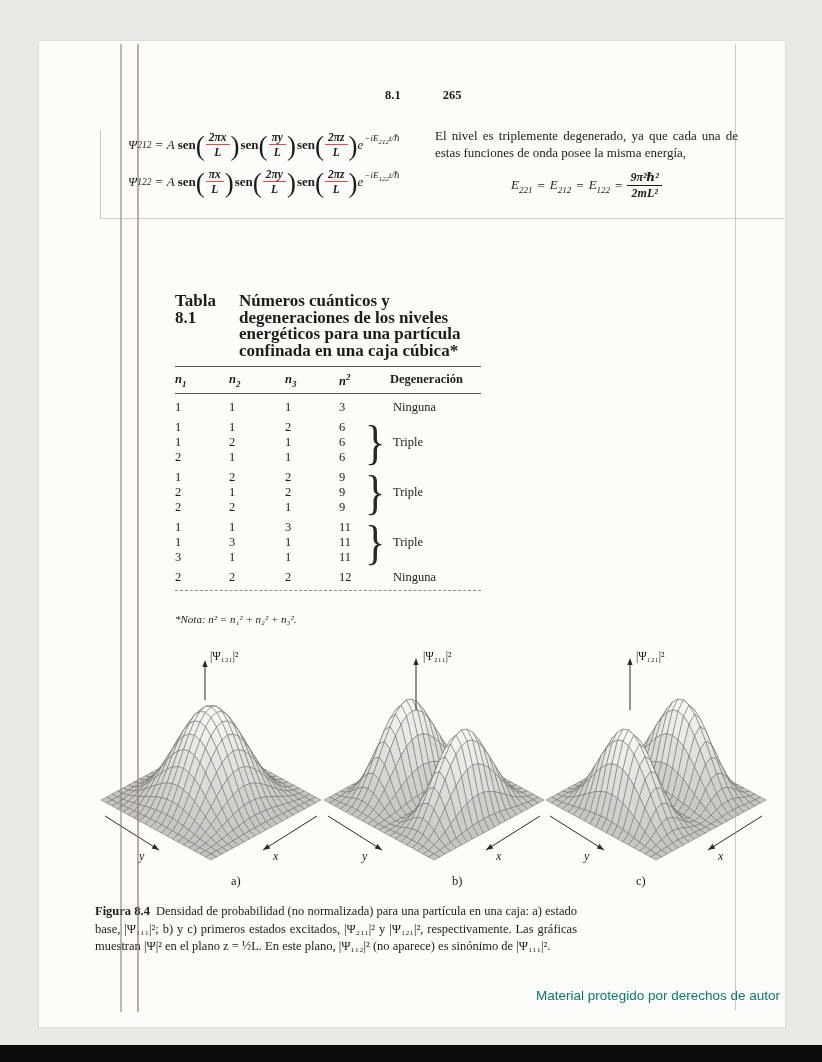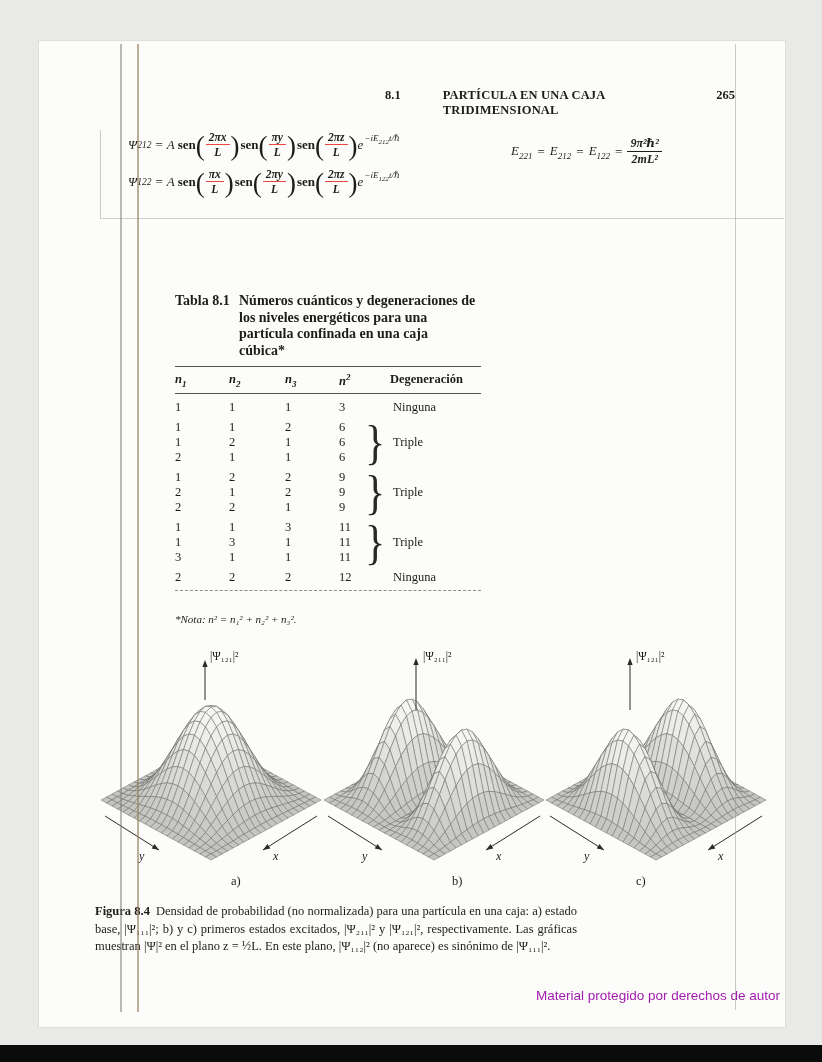--- a/index.html
+++ b/index.html
@@ -43,21 +43,21 @@
   .energy-eq{display:flex;justify-content:center;align-items:center;gap:5px;
              margin-top:10px;font-size:13px;}
   .eterm i{font-style:italic;}
   .eterm sub{font-size:9px;font-style:italic;}
   .efrac{display:inline-flex;flex-direction:column;align-items:center;line-height:1.1;
          font-size:12px;}
   .efrac .num{padding:0 3px 1px;border-bottom:1px solid #1e1c1a;font-style:italic;font-weight:bold;}
   .efrac .den{padding-top:1px;font-style:italic;font-weight:bold;}
   
   .table-block{position:absolute;left:175px;top:293px;width:306px;}
-  .table-title{display:flex;font-weight:bold;font-size:14px;line-height:16.5px;}
+  .table-title{display:flex;font-weight:bold;font-size:17px;line-height:16.5px;}
   .table-title .tlabel{width:64px;flex:none;}
   .table-title .ttext{width:238px;}
   .thead{display:grid;grid-template-columns:54px 56px 54px 51px auto;
          border-top:1.5px solid #55534f;border-bottom:1.5px solid #55534f;
          margin-top:7px;padding:5px 0 4px;font-weight:bold;font-size:12.5px;}
   .thead .hn{font-style:italic;}
   .thead sub{font-size:9px;}
   .thead sup{font-size:9px;}
   #table-body{padding-top:6px;}
   .tgroup{display:grid;grid-template-columns:54px 56px 54px 26px 26px auto;margin-bottom:5px;}
@@ -75,35 +75,34 @@
   .plot svg{position:absolute;left:0;top:0;}
   .plot-label{position:absolute;top:0;font-size:11.5px;white-space:nowrap;}
   .plot-letter{position:absolute;top:224px;font-size:12.5px;}
   
   .caption{position:absolute;left:95px;top:903px;width:482px;font-size:12.5px;
            line-height:17.5px;text-align:justify;}
   .caption b{margin-right:6px;}
   
   .watermark{position:absolute;left:470px;top:988px;width:310px;text-align:right;
              font-family:"Liberation Sans","DejaVu Sans",sans-serif;
-             font-size:13.5px;color:#a21caf;}
+             font-size:13.5px;color:#0f766e;}
   .bottom-bar{position:absolute;left:0;top:1045px;width:822px;height:17px;background:#0b0b0b;}
 </style>
 </head>
 <body>
 
 <div class="canvas">
   <div class="page"></div>
 
   <div class="rule-v"></div>
   <div class="rule-h"></div>
 
   <div class="running-head">
     <span class="sec">8.1</span>
-    <span class="title">PARTÍCULA EN UNA CAJA TRIDIMENSIONAL</span>
     <span class="pnum">265</span>
   </div>
 
   <div class="eq-block">
     <div class="eq-row">
       <span class="var">Ψ</span>
         <sub class="var-sub">212</sub>
       <span class="eqsign">=</span>
       <i class="amp">A</i>
       <span class="fn">sen</span>
@@ -155,20 +154,21 @@
           <span class="num">2πz</span>
           <span class="den">L</span>
         </span>
         <span class="bp">)</span>
       <span class="var">e</span>
         <span class="exp"><span>−iE</span><sub>122</sub><span>t/ℏ</span></span>
     </div>
   </div>
 
   <div class="deg-block">
+    <p>El nivel es triplemente degenerado, ya que cada una de estas funciones de onda posee la misma energía,</p>
     <div class="energy-eq">
       <span class="eterm"><i>E</i><sub>221</sub></span>
       <span>=</span>
       <span class="eterm"><i>E</i><sub>212</sub></span>
       <span>=</span>
       <span class="eterm"><i>E</i><sub>122</sub></span>
       <span>=</span>
       <span class="efrac">
           <span class="num">9π²ℏ²</span>
           <span class="den">2mL²</span>

